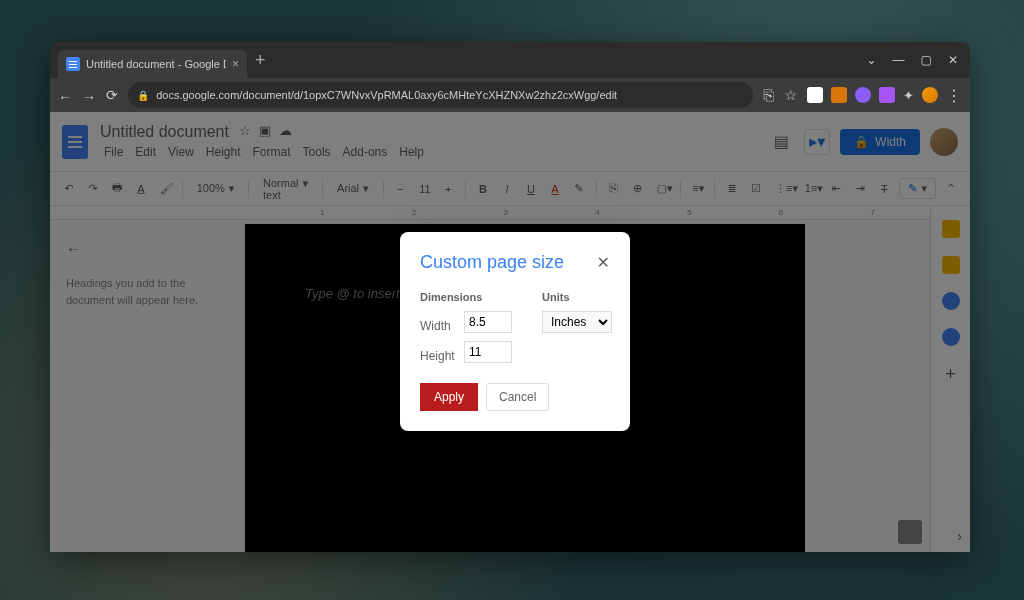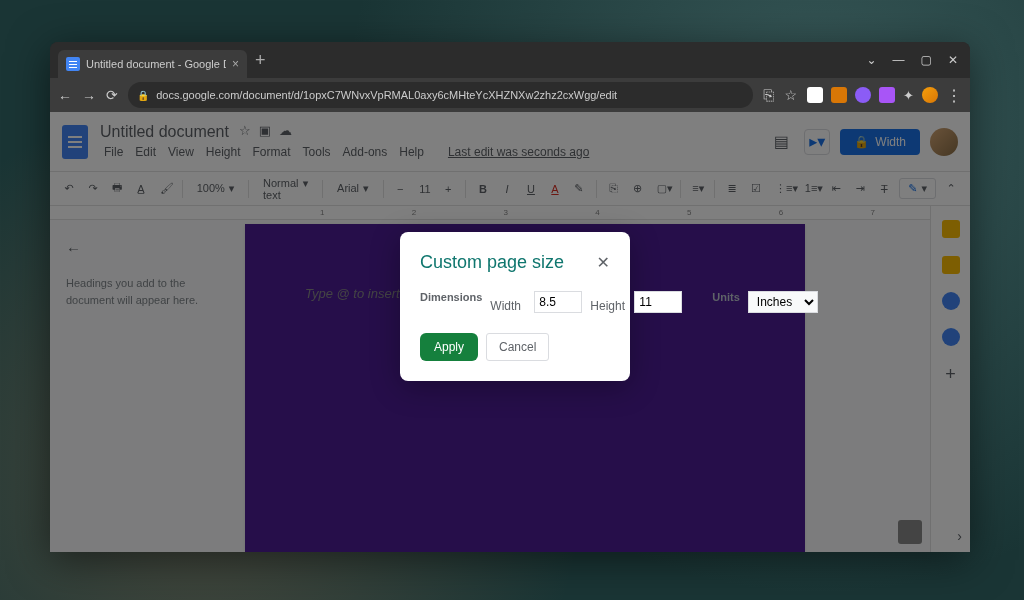--- a/index.html
+++ b/index.html
@@ -41,37 +41,37 @@
 .tb-sep { width:1px; height:18px; background:#e0e0e0; margin:0 2px; }
 .tb-sel { padding:2px 6px; display:flex; gap:4px; align-items:flex-start; cursor:pointer; }
 .tb-right { margin-left:auto; display:flex; gap:6px; align-items:center; }
 .edit-mode { background:#fff; border:1px solid #dadce0; padding:3px 8px; border-radius:3px; display:flex; gap:4px; align-items:center; }
 .ruler { height:14px; background:#fff; border-bottom:1px solid #e0e0e0; position:relative; font-size:8px; color:#888; }
 .ruler-marks { position:absolute; left:270px; right:95px; height:100%; display:flex; justify-content:space-between; align-items:center; }
 .doc-body { display:flex; height:332px; background:#f8f9fa; }
 .outline { width:195px; padding:18px 16px; }
 .back-arrow { color:#5f6368; font-size:15px; cursor:pointer; }
 .outline-text { font-size:11px; color:#80868b; margin-top:20px; line-height:1.5; }
-.page { background:#4c1d95; width:560px; box-shadow:0 1px 3px rgba(0,0,0,0.1); margin-top:4px; padding:60px 60px; }
+.page { background:#000000; width:560px; box-shadow:0 1px 3px rgba(0,0,0,0.1); margin-top:4px; padding:60px 60px; }
 .placeholder { color:#888; font-size:13px; font-style:italic; }
 .sidebar { width:40px; background:#fff; border-left:1px solid #e0e0e0; display:flex; flex-direction:column; align-items:center; padding-top:14px; gap:18px; position:absolute; right:0; top:94px; bottom:0; }
 .sb-icon { width:18px; height:18px; border-radius:3px; cursor:pointer; }
 .dialog { position:absolute; left:400px; top:232px; width:230px; background:#fff; border-radius:8px; box-shadow:0 6px 30px rgba(0,0,0,0.3); z-index:10; padding:20px; }
 .dlg-head { display:flex; justify-content:space-between; align-items:center; margin-bottom:18px; }
-.dlg-title { font-size:18px; color:#0f766e; font-weight:400; }
+.dlg-title { font-size:18px; color:#3b82f6; font-weight:400; }
 .dlg-close { color:#5f6368; font-size:16px; cursor:pointer; }
 .dlg-row { display:flex; gap:30px; }
-.dlg-col { display:flex; flex-direction:row; gap:8px; }
+.dlg-col { display:flex; flex-direction:column; gap:8px; }
 .dlg-label { font-size:11px; font-weight:bold; color:#5f6368; }
 .dlg-field { display:flex; align-items:flex-end; gap:6px; }
 .dlg-field label { font-size:12px; color:#5f6368; width:38px; }
 .dlg-input { width:48px; height:22px; border:1px solid #dadce0; padding:0 4px; font-size:12px; }
 .dlg-select { width:70px; height:22px; border:1px solid #dadce0; font-size:12px; background:#f8f9fa; padding:0 4px; }
 .dlg-buttons { display:flex; gap:8px; margin-top:20px; }
-.btn-apply { background:#15803d; color:#fff; border:none; padding:6px 14px; border-radius:6px; font-size:12px; cursor:pointer; }
+.btn-apply { background:#b91c1c; color:#fff; border:none; padding:6px 14px; border-radius:0; font-size:12px; cursor:pointer; }
 .btn-cancel { background:#fff; color:#5f6368; border:1px solid #dadce0; padding:6px 12px; border-radius:3px; font-size:12px; cursor:pointer; }
 .expand-right { position:absolute; right:8px; bottom:8px; color:#5f6368; font-size:14px; }
 .explore { position:absolute; right:48px; bottom:8px; width:24px; height:24px; background:#888; border-radius:3px; }
 </style>
 </head>
 <body>
 
 <div class="desktop-bg"></div>
 
 <div class="chrome-window">
@@ -124,21 +124,20 @@
         </div>
         <div class="menubar">
           <span>File</span>
           <span>Edit</span>
           <span>View</span>
           <span>Height</span>
           <span>Format</span>
           <span>Tools</span>
           <span>Add-ons</span>
           <span>Help</span>
-          <span class="last-edit">Last edit was seconds ago</span>
         </div>
       </div>
       <div class="header-right">
         <div class="hr-icon">▤</div>
         <div class="hr-icon" style="border:1px solid #dadce0;color:#1a73e8">▸▾</div>
         <div class="share-btn">
           <span>🔒</span>
           <span>Width</span>
         </div>
         <div class="avatar"></div>

